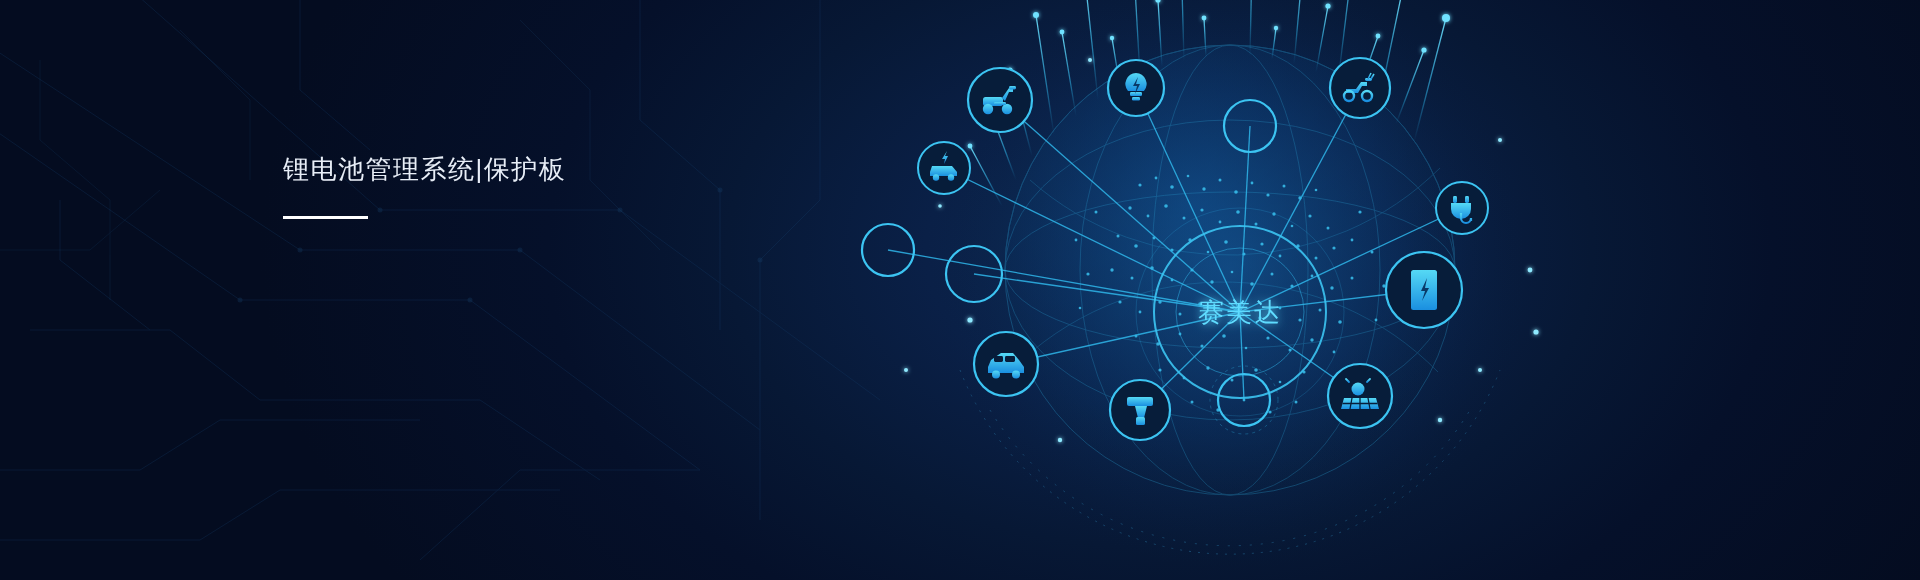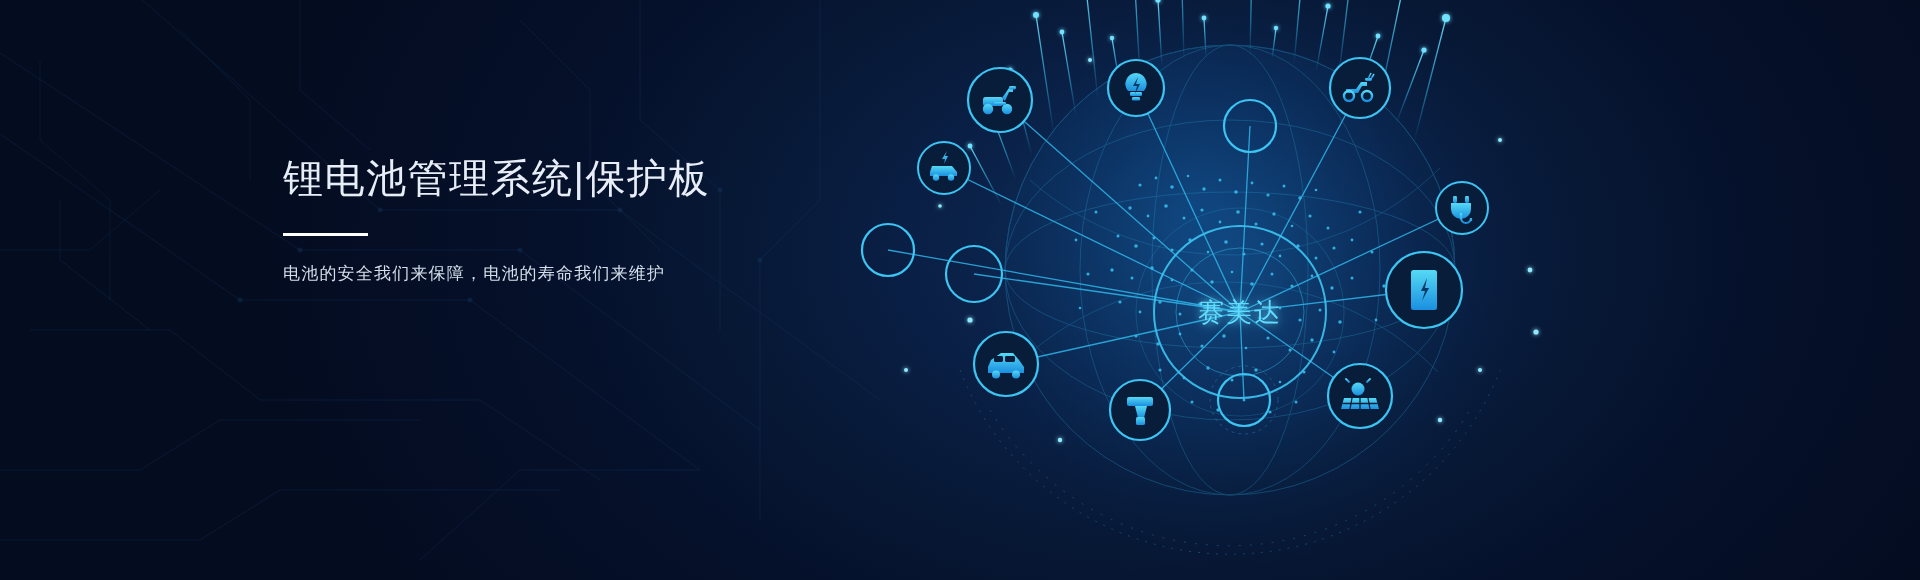--- a/index.html
+++ b/index.html
@@ -39,21 +39,21 @@
     font-size:37px;
     font-weight:bold;
     letter-spacing:2.5px;
     line-height:1.25;
     white-space:nowrap;
     text-shadow:0 0 18px rgba(240,130,30,.28);
   }
   .subline{
     margin-top:25px;
     color:#e8eef7;
-    font-size:40px;
+    font-size:26px;
     font-weight:300;
     letter-spacing:1.5px;
     line-height:1.25;
     white-space:nowrap;
   }
   .divider{
     margin-top:30px;
     width:85px; height:3px;
     background:#ffffff;
   }
@@ -108,21 +108,20 @@
       <circle cx="380" cy="210" r="2.5"></circle>
         <circle cx="620" cy="210" r="2.5"></circle>
       <circle cx="720" cy="190" r="2.5"></circle>
         <circle cx="760" cy="260" r="2.5"></circle>
     </g>
   </svg>
 
   <div class="copy">
     <div class="subline">锂电池管理系统|保护板</div>
     <div class="divider"></div>
-    <div class="tagline">电池的安全我们来保障，电池的寿命我们来维护</div>
   </div>
 
   <div class="globe-wrap">
     <svg class="globe-svg" viewBox="0 0 780 700">
       <defs>
         <radialGradient id="globeGlow" cx="50%" cy="50%" r="50%">
           <stop offset="0%" stop-color="#1b6fb5" stop-opacity=".55"></stop>
           <stop offset="55%" stop-color="#0e3f76" stop-opacity=".30"></stop>
           <stop offset="100%" stop-color="#071f3e" stop-opacity="0"></stop>
         </radialGradient>

